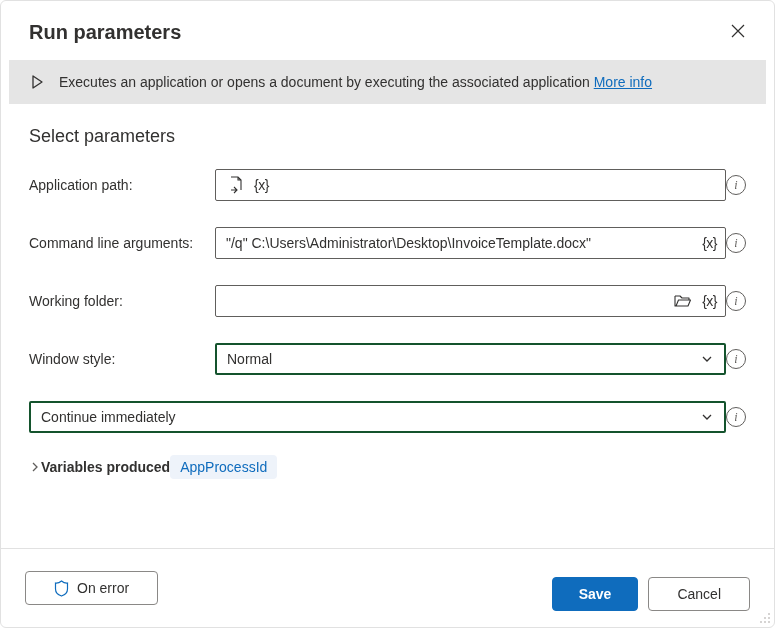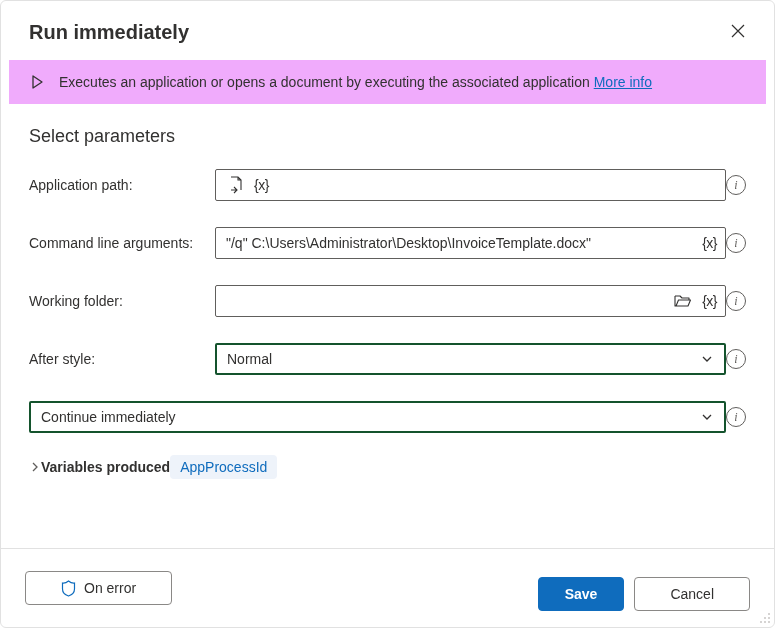--- a/index.html
+++ b/index.html
@@ -28,21 +28,21 @@
       color: #323130;
     }
     .close-btn {
       background: none;
       border: none;
       cursor: pointer;
       padding: 4px;
       color: #323130;
     }
     .info-banner {
-      background: #f0abfc;
+      background: #e5e5e5;
       margin: 0 8px;
       padding: 14px 20px;
       display: flex;
       align-items: flex-end;
       gap: 14px;
       font-size: 14px;
       color: #323130;
     }
     .info-banner a {
       color: #0f6cbd;
@@ -151,21 +151,21 @@
     }
     .footer {
       border-top: 1px solid #e1e1e1;
       padding: 16px 24px;
       display: flex;
       align-items: center;
       justify-content: space-between;
     }
     .btn {
       height: 34px;
-      padding: 0 35px;
+      padding: 0 28px;
       border-radius: 4px;
       font-size: 14px;
       font-family: inherit;
       cursor: pointer;
       display: inline-flex;
       align-items: center;
       gap: 8px;
     }
     .btn-outline {
       background: #fff;
@@ -186,21 +186,21 @@
       bottom: 2px;
       color: #c8c6c4;
     }
     .dialog-wrap { position: relative; height: 100%; display:flex; flex-direction:column;}
   </style>
 </head>
 <body>
 
 <div class="dialog-wrap">
   <div class="header">
-    <h1>Run immediately</h1>
+    <h1>Run parameters</h1>
     <button class="close-btn">
       <svg width="16" height="16" viewBox="0 0 16 16">
           <path d="M2 2 L14 14 M14 2 L2 14" stroke="#323130" stroke-width="1.2" fill="none"></path>
         </svg>
     </button>
   </div>
 
   <div class="info-banner">
     <svg width="16" height="16" viewBox="0 0 16 16">
         <path d="M4 2 L13 8 L4 14 Z" fill="none" stroke="#323130" stroke-width="1.3" stroke-linejoin="round"></path>
@@ -255,21 +255,21 @@
           </button>
           <button class="icon-btn">
             <span class="var-token">{x}</span>
           </button>
         </div>
       </div>
       <div class="info-circle">i</div>
     </div>
 
     <div class="form-row">
-      <div class="form-label">After style:</div>
+      <div class="form-label">Window style:</div>
       <div class="select-wrap">
         <span>Normal</span>
         <svg width="14" height="14" viewBox="0 0 14 14">
             <path d="M3 5 L7 9 L11 5" fill="none" stroke="#323130" stroke-width="1.3"></path>
           </svg>
       </div>
       <div class="info-circle">i</div>
     </div>
 
     <div class="form-row">

